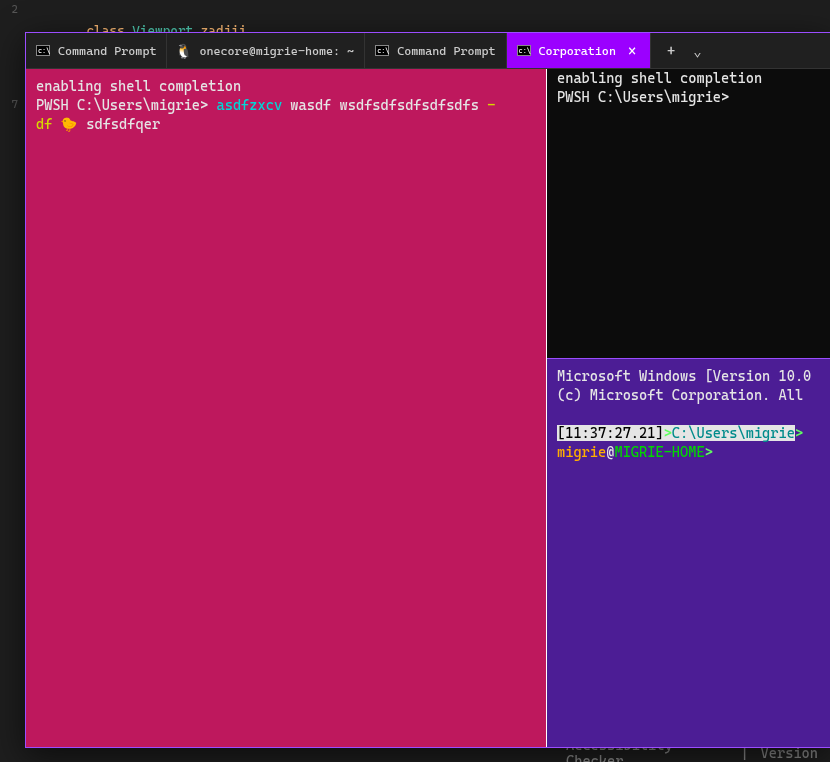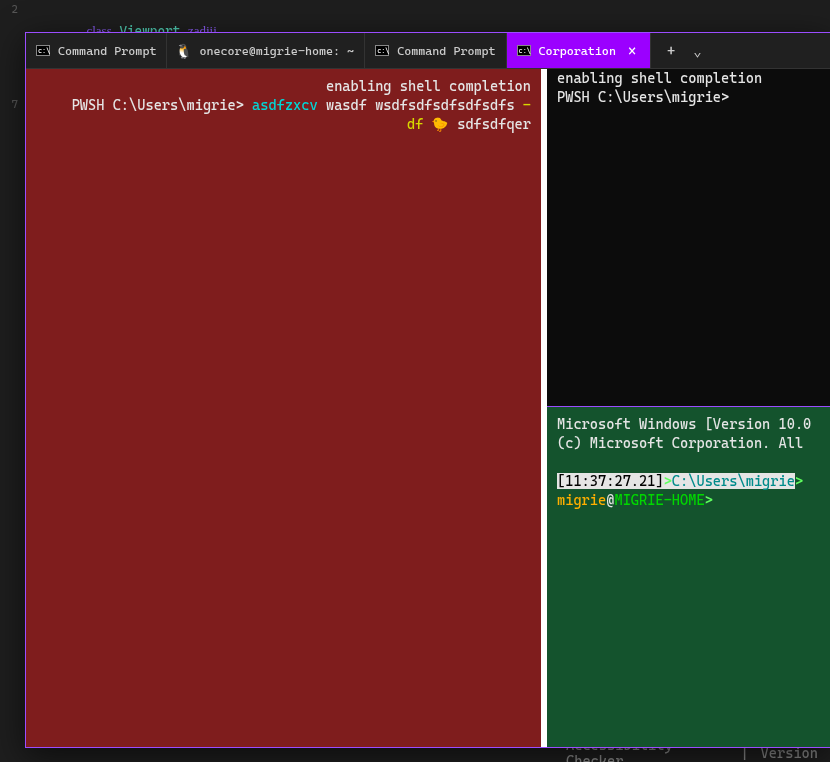--- a/index.html
+++ b/index.html
@@ -13,21 +13,21 @@
   .gutter {
     position: absolute; left: 0; top: 0; bottom: 0; width: 22px;
     color: #555; font-size: 11px; text-align: right; padding-right: 4px;
     line-height: 19px; user-select: none;
   }
   .gutter div { height: 19px; }
   .editor-code {
     position: absolute; left: 56px; top: 2px; font-size: 13px; line-height: 19px;
     white-space: pre;
   }
-  .kw-blue { color: #8b5cf6; font-family: Liberation Serif, serif; }
+  .kw-blue { color: #fdba74; }
   .kw-type { color: #4ec9b0; margin-top: 26px; }
   .editor-right-log {
     position: absolute; right: 0; top: 0; width: 246px;
     color: #888; font-size: 12px; line-height: 15px; white-space: pre;
     padding-top: 2px;
   }
   .bottom-status {
     position: absolute; left: 0; right: 6px; bottom: 0; height: 18px;
     font-size: 14px; color: #888; display: flex; align-items: center;
     padding-left: 560px;
@@ -72,34 +72,33 @@
   .tab-controls {
     display: flex; align-items: center; gap: 6px; padding: 0 10px;
     color: #ccc; font-size: 14px;
   }
   .tab-add, .tab-chevron { cursor: pointer; padding: 4px 6px; }
 
   .panes {
     flex: 1; display: flex; position: relative;
   }
   .pane-left {
-    width: 521px; background: #7f1d1d;
-    border-right: 6px solid #ffffff;
+    width: 521px; background: #be185d;
+    border-right: 1px solid #ffffff;
     padding: 8px 10px;
-    text-align: right;
   }
   .pane-right {
     flex: 1; display: flex; flex-direction: column;
   }
   .pane-right-top {
     flex: 1; background: #0c0c0c; padding: 0 10px;
     border-bottom: 1px solid #9b4dff;
   }
   .pane-right-bottom {
-    height: 340px; background: #14532d; padding: 8px 0 8px 10px;
+    height: 388px; background: #4c1d95; padding: 8px 0 8px 10px;
   }
   .term-text {
     font-size: 14px; line-height: 19px; white-space: pre-wrap;
     font-family: 'Cascadia Code', Consolas, monospace;
   }
   .c-white { color: #e5e5e5; }
   .c-cyan { color: #00d7d7; }
   .c-yellow { color: #d7d700; }
   .c-green { color: #00d700; }
   .c-brightgreen { color: #5fff5f; }

